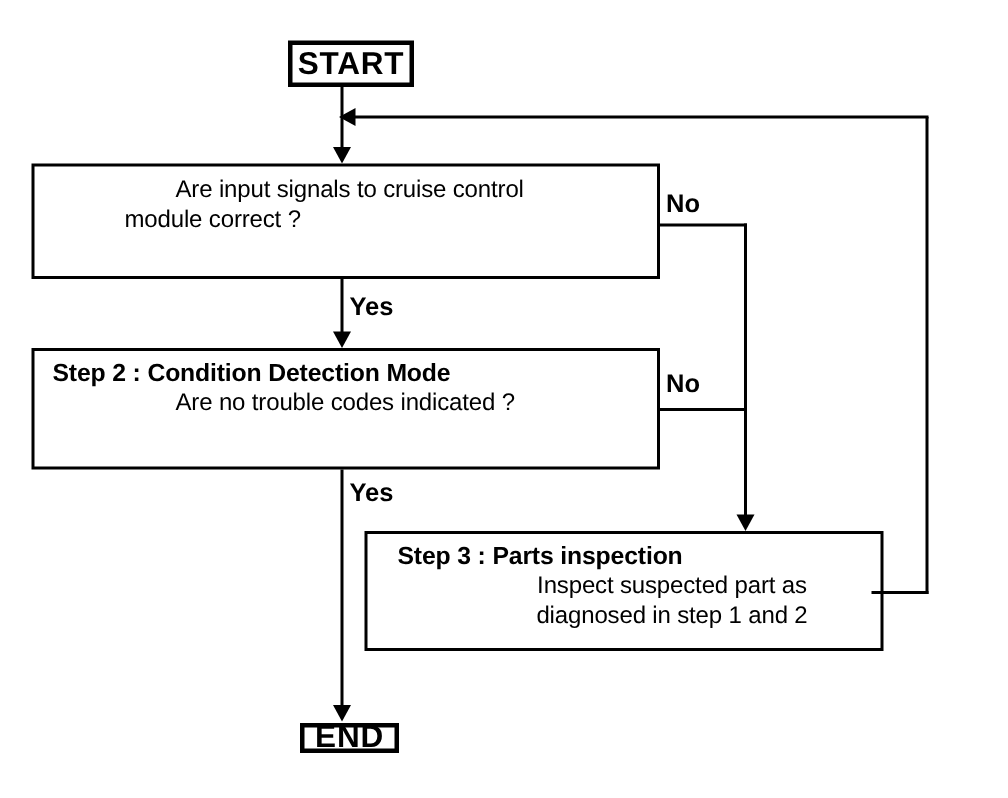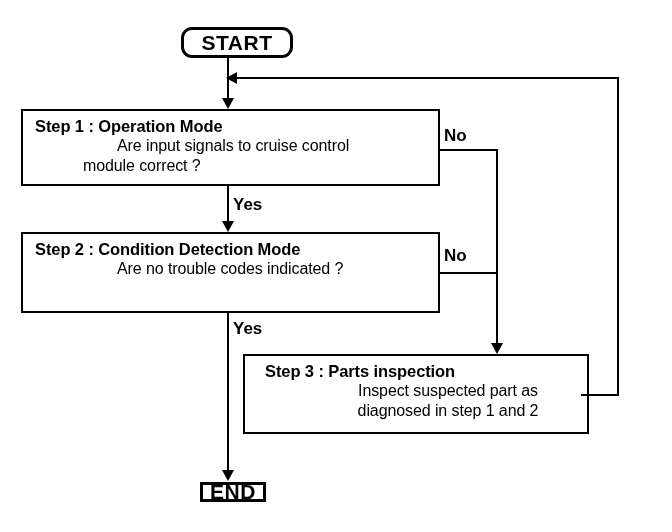--- a/index.html
+++ b/index.html
@@ -16,21 +16,21 @@
   .terminal{
     position:absolute;
     border:3px solid #000;
     background:#fff;
     display:flex;align-items:center;justify-content:center;
     font-weight:bold;
     font-size:21px;
     letter-spacing:.5px;
     box-sizing:border-box;
   }
-  #start-box{left:181px;top:27px;width:112px;height:31px;border-radius:11px;}
+  #start-box{left:192px;top:27px;width:84px;height:31px;}
   #end-box{left:200px;top:482px;width:66px;height:20px;}
 
   
   .stepbox{
     position:absolute;
     border:2.5px solid #000;
     background:#fff;
     box-sizing:border-box;
     padding:6px 8px 4px 12px;
   }
@@ -95,21 +95,20 @@
 <div id="canvas">
 
   <div class="terminal" id="start-box">
     <span>START</span>
   </div>
 
   <div class="vline" id="edge-start-stem" style="left:227px;top:58px;height:42px;"></div>
   <div class="arrow-down" id="edge-start-arrow" style="left:222px;top:98px;"></div>
 
   <div class="stepbox" id="step1-box">
-    <div class="step-title">Step 1 : Operation Mode</div>
     <div class="step-body indent1">Are input signals to cruise control</div>
     <div class="step-body indent2">module correct ?</div>
   </div>
 
   <div class="vline" id="edge-step1-yes-line" style="left:227px;top:186px;height:36px;"></div>
   <div class="arrow-down" id="edge-step1-yes-arrow" style="left:222px;top:221px;"></div>
   <div class="edge-label" id="label-yes-1">Yes</div>
 
   <div class="hline" id="edge-step1-no-h" style="left:440px;top:149px;width:58px;"></div>
   <div class="edge-label" id="label-no-1">No</div>

